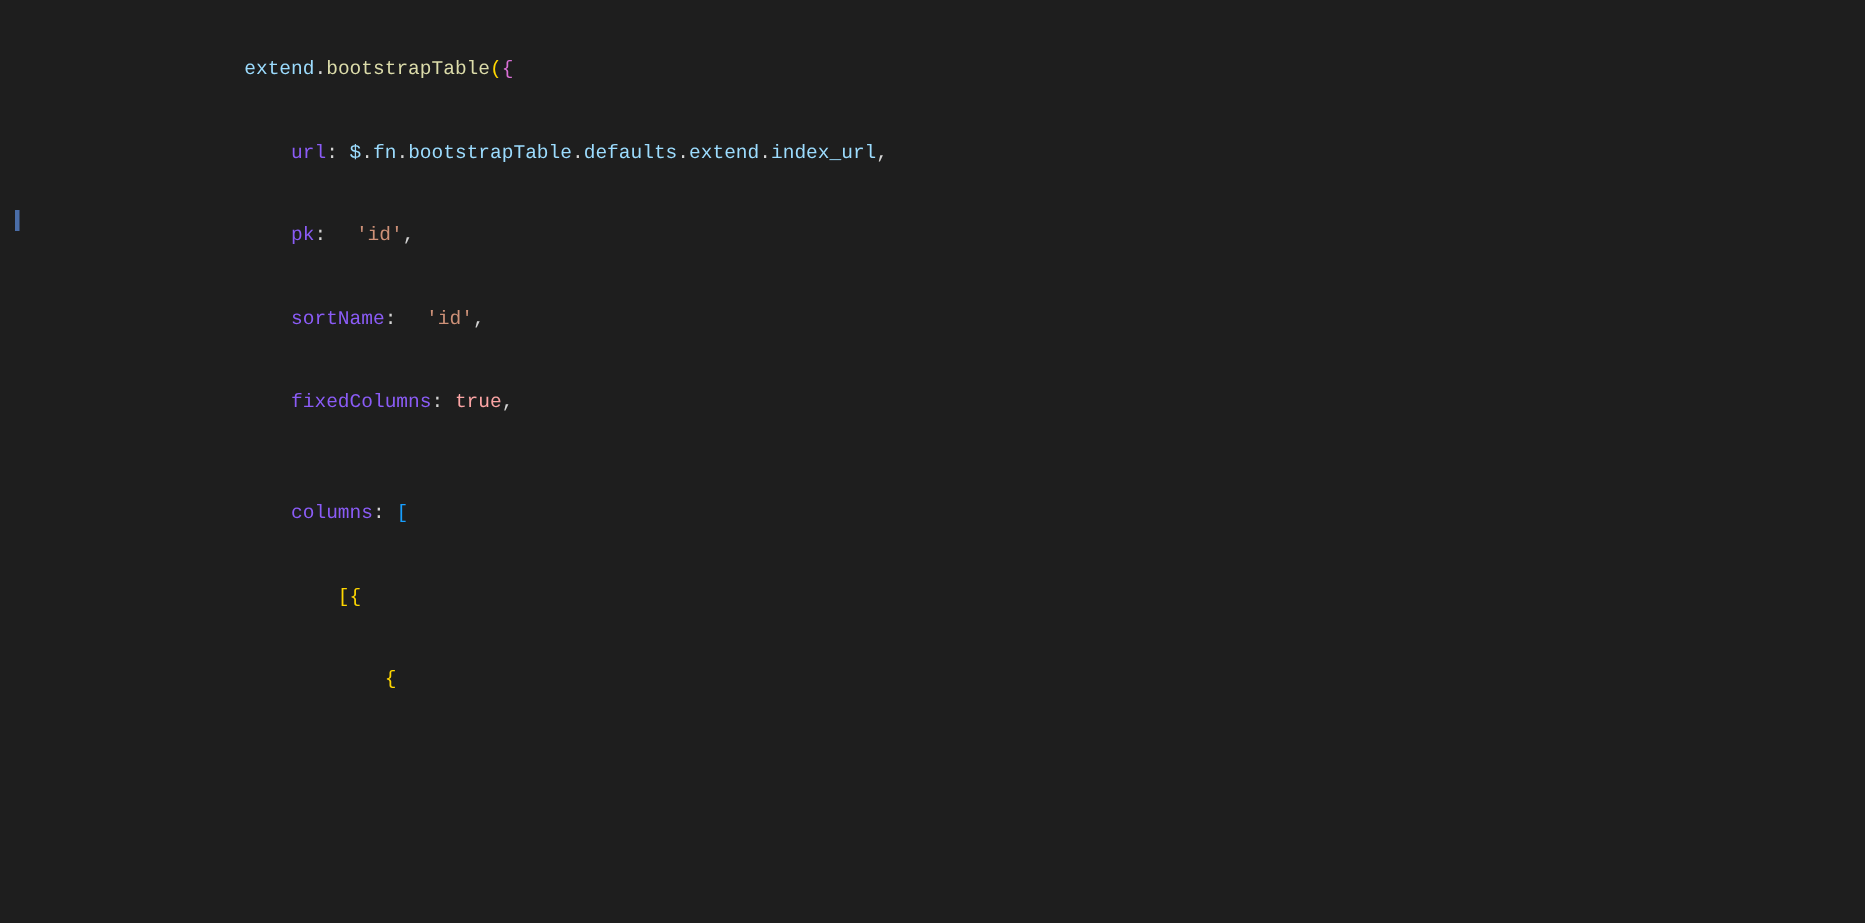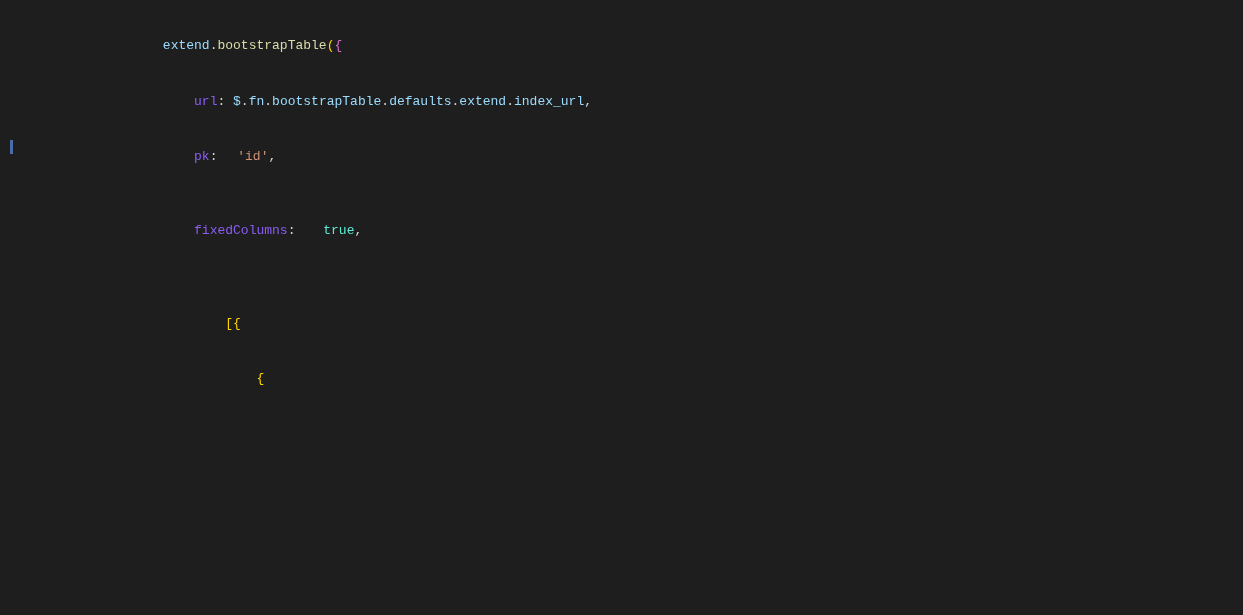--- a/index.html
+++ b/index.html
@@ -41,21 +41,21 @@
 }
 .line { height: 18.5px; display: flex; align-items: center; position: relative; }
 .code { position: relative; z-index: 1; }
 
 
 .t-var { color: #9cdcfe; }
 .t-prop { color: #8b5cf6; }
 .t-func { color: #dcdcaa; }
 .t-str { color: #ce9178; margin-left: 12px; }
 .t-num { color: #b5cea8; }
-.t-bool { color: #5eead4; margin-left: 20px; }
+.t-bool { color: #fca5a5; }
 .t-punc { color: #d4d4d4; }
 .t-brace0 { color: #ffd700; }
 .t-brace1 { color: #da70d6; }
 .t-brace2 { color: #179fff; }
 .t-brace3 { color: #ffd700; }
 </style>
 </head>
 <body>
 
 <div class="minimap-strip">
@@ -64,24 +64,26 @@
 <div class="gutter"></div>
 
 <div class="editor">
 
 <div class="line"><span class="code">                <span class="t-var">extend</span><span class="t-punc">.</span><span class="t-func">bootstrapTable</span><span class="t-brace0">(</span><span class="t-brace1">{</span></span></div>
 
 <div class="line"><span class="code">                    <span class="t-prop">url</span><span class="t-punc">: </span><span class="t-var">$</span><span class="t-punc">.</span><span class="t-var">fn</span><span class="t-punc">.</span><span class="t-var">bootstrapTable</span><span class="t-punc">.</span><span class="t-var">defaults</span><span class="t-punc">.</span><span class="t-var">extend</span><span class="t-punc">.</span><span class="t-var">index_url</span><span class="t-punc">,</span></span></div>
 
 <div class="line"><span class="code">                    <span class="t-prop">pk</span><span class="t-punc">: </span><span class="t-str">'id'</span><span class="t-punc">,</span></span></div>
 
+<div class="line"><span class="code">                    <span class="t-prop">sortName</span><span class="t-punc">: </span><span class="t-str">'id'</span><span class="t-punc">,</span></span></div>
 
 <div class="line"><span class="code">                    <span class="t-prop">fixedColumns</span><span class="t-punc">: </span><span class="t-bool">true</span><span class="t-punc">,</span></span></div>
 
 
+<div class="line"><span class="code">                    <span class="t-prop">columns</span><span class="t-punc">: </span><span class="t-brace2">[</span></span></div>
 
 <div class="line"><span class="code">                        <span class="t-brace3">[</span><span class="t-brace0">{</span></span></div>
 
 <div class="line"><span class="code">                            <span class="t-brace0">{</span></span></div>
 
 
 
 
 
 

